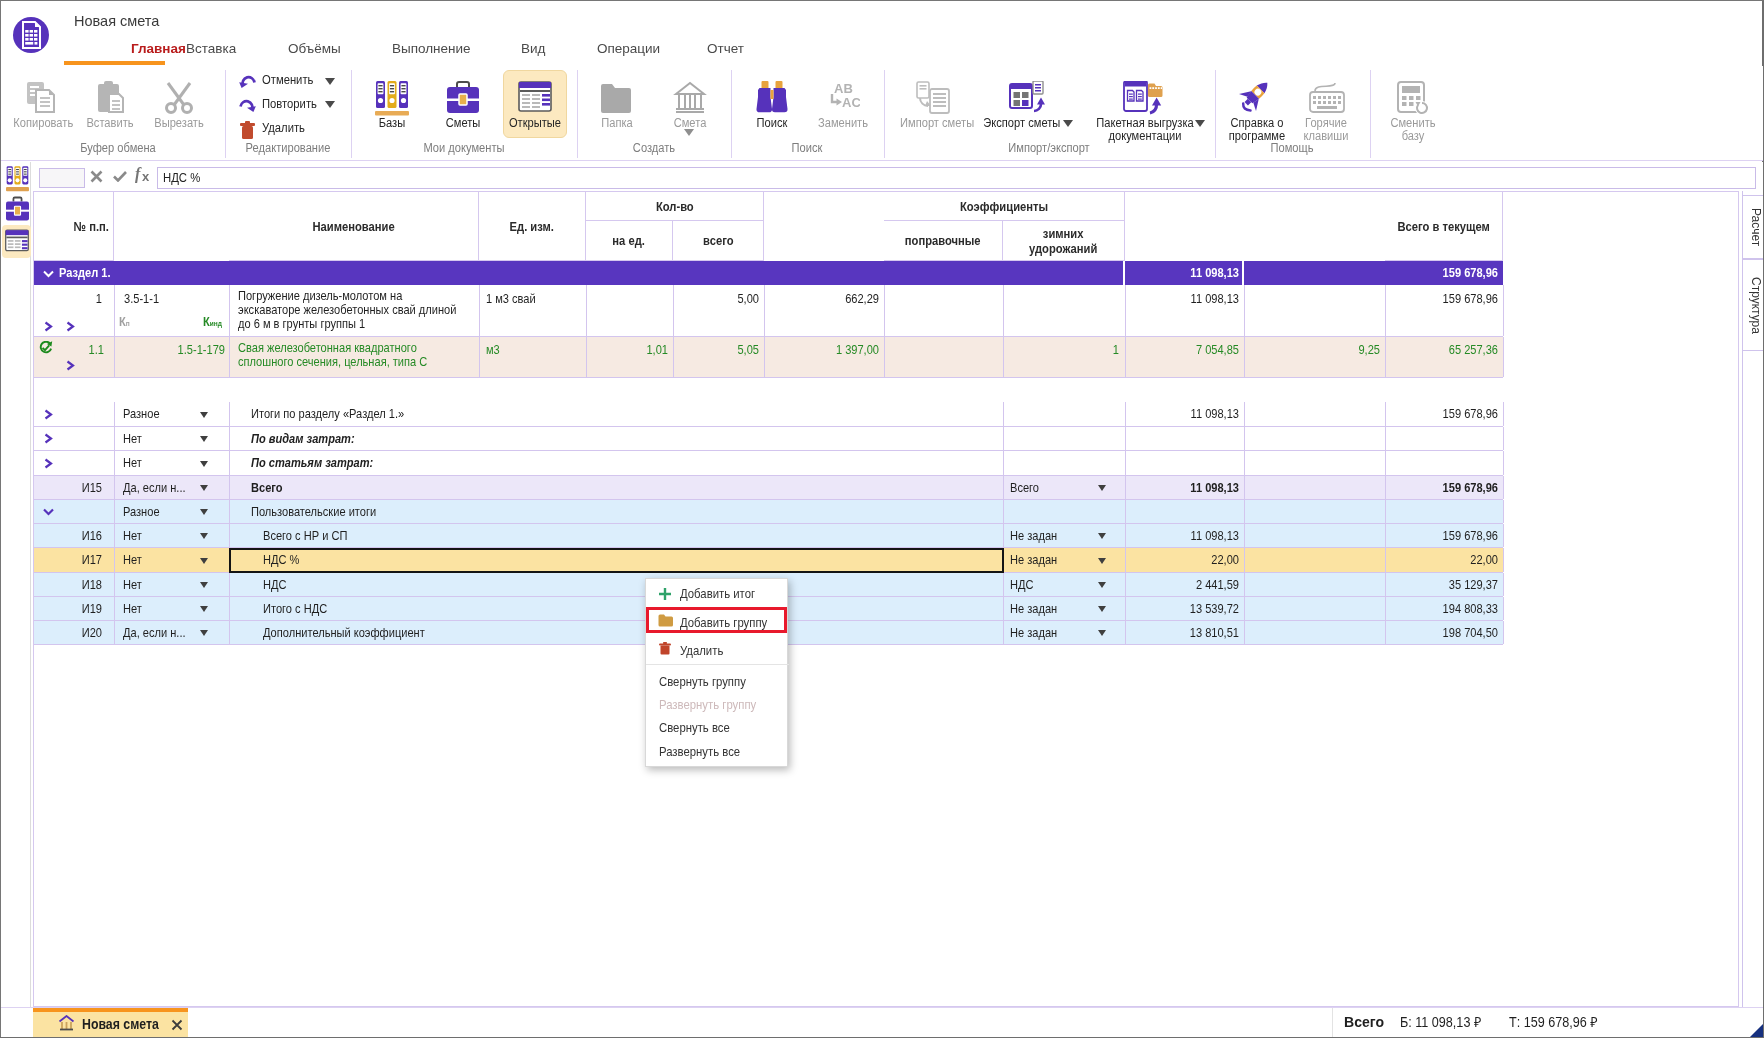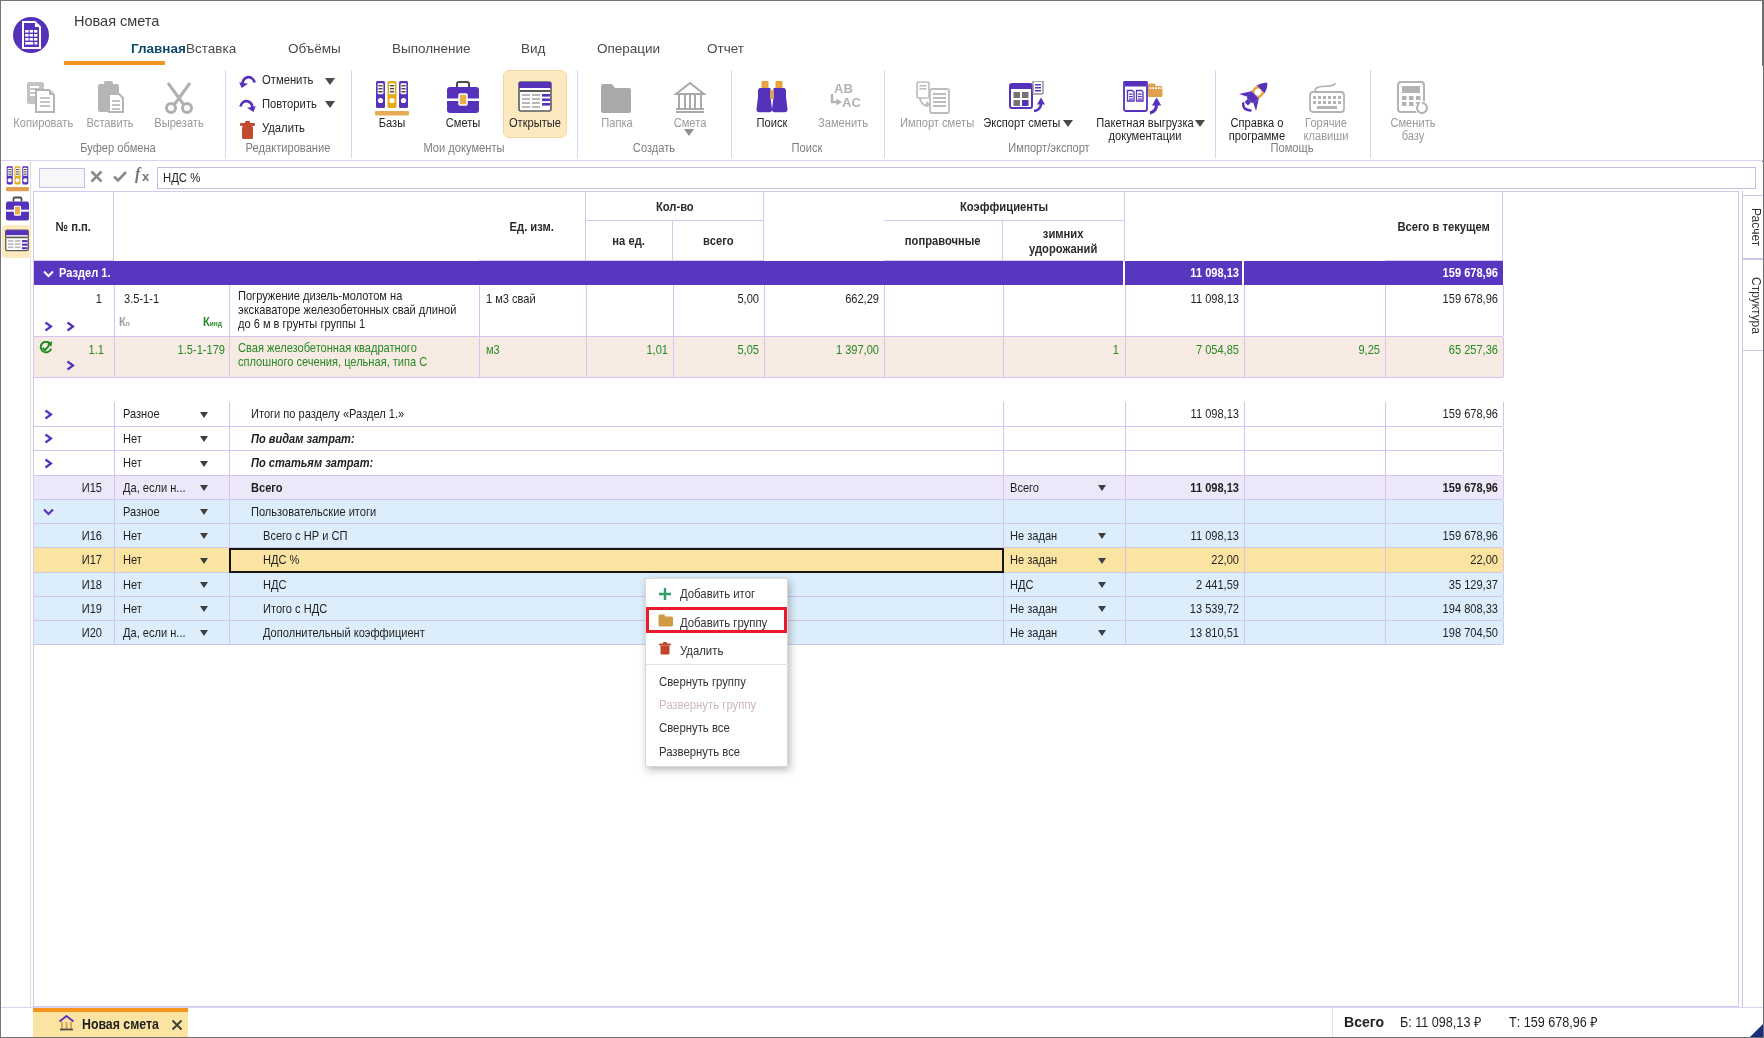--- a/index.html
+++ b/index.html
@@ -3,21 +3,21 @@
 <meta charset="utf-8">
 <style>
 * { margin:0; padding:0; box-sizing:border-box; }
 html,body { width:1764px; height:1038px; background:#fff; font-family:"Liberation Sans",sans-serif; overflow:hidden; }
 .abs { position:absolute; }
 #win { position:relative; width:1764px; height:1038px; background:#fff; border:1px solid #767676; border-right:2px solid #6e6e6e; border-bottom:2px solid #6e6e6e; }
 
 #logo { left:12px; top:16px; width:36px; height:36px; border-radius:50%; background:#5632bb; }
 #title { left:73px; top:12px; font-size:14.5px; color:#3a3a3a; }
 .tab { top:40px; font-size:13.5px; color:#4a4a4a; }
-.tab.active { color:#0c4a6e; font-weight:bold;padding-left:44px; }
+.tab.active { color:#b91c1c; font-weight:bold;padding-left:44px; }
 #tabline { left:63px; top:60px; width:101px; height:4px; background:#f7941d; }
 
 #ribbon { left:0; top:65px; width:1762px; height:95px; background:#fff; border-bottom:1px solid #ddd2f2; }
 .rsep { position:absolute; top:4px; width:1px; height:88px; background:#ddd2f2; }
 .glabel { position:absolute; top:75px; font-size:12.5px; color:#7d7d7d; text-align:center; white-space:nowrap; transform:scaleX(0.89); }
 .rlabel { position:absolute; top:51px; font-size:12.5px; color:#9a9a9a; text-align:center; white-space:nowrap; line-height:13px; transform:scaleX(0.89); }
 .rlabel.on { color:#262626; }
 .ricon { position:absolute; top:15px; }
 
 .erow { position:absolute; left:237px; height:18px; }
@@ -418,22 +418,25 @@
       </g>
       <g fill="#5632bb">
         <rect x="24" y="15" width="8" height="3"></rect>
           <rect x="24" y="20" width="8" height="3"></rect>
           <rect x="24" y="25" width="8" height="3"></rect>
       </g>
     </svg>
   </div>
   <div id="grid" class="abs">
 
-    <div class="hcell" style="left:0; top:0; width:80px; height:69px;">
+    <div class="hcell" style="left:0; top:0; width:80px; height:69px;justify-content:flex-end;">
         <i>№ п.п.</i>
+      </div>
+    <div class="hcell" style="left:195px; top:0; width:250px; height:69px;">
+        <i>Наименование</i>
       </div>
     <div class="hcell" style="left:445px; top:0; width:107px; height:69px;">
         <i>Ед. изм.</i>
       </div>
     <div class="hcell" style="left:552px; top:0; width:178px; height:29px;">
         <i>Кол-во</i>
       </div>
     <div class="hcell" style="left:552px; top:29px; width:87px; height:40px;">
         <i>на ед.</i>
       </div>

